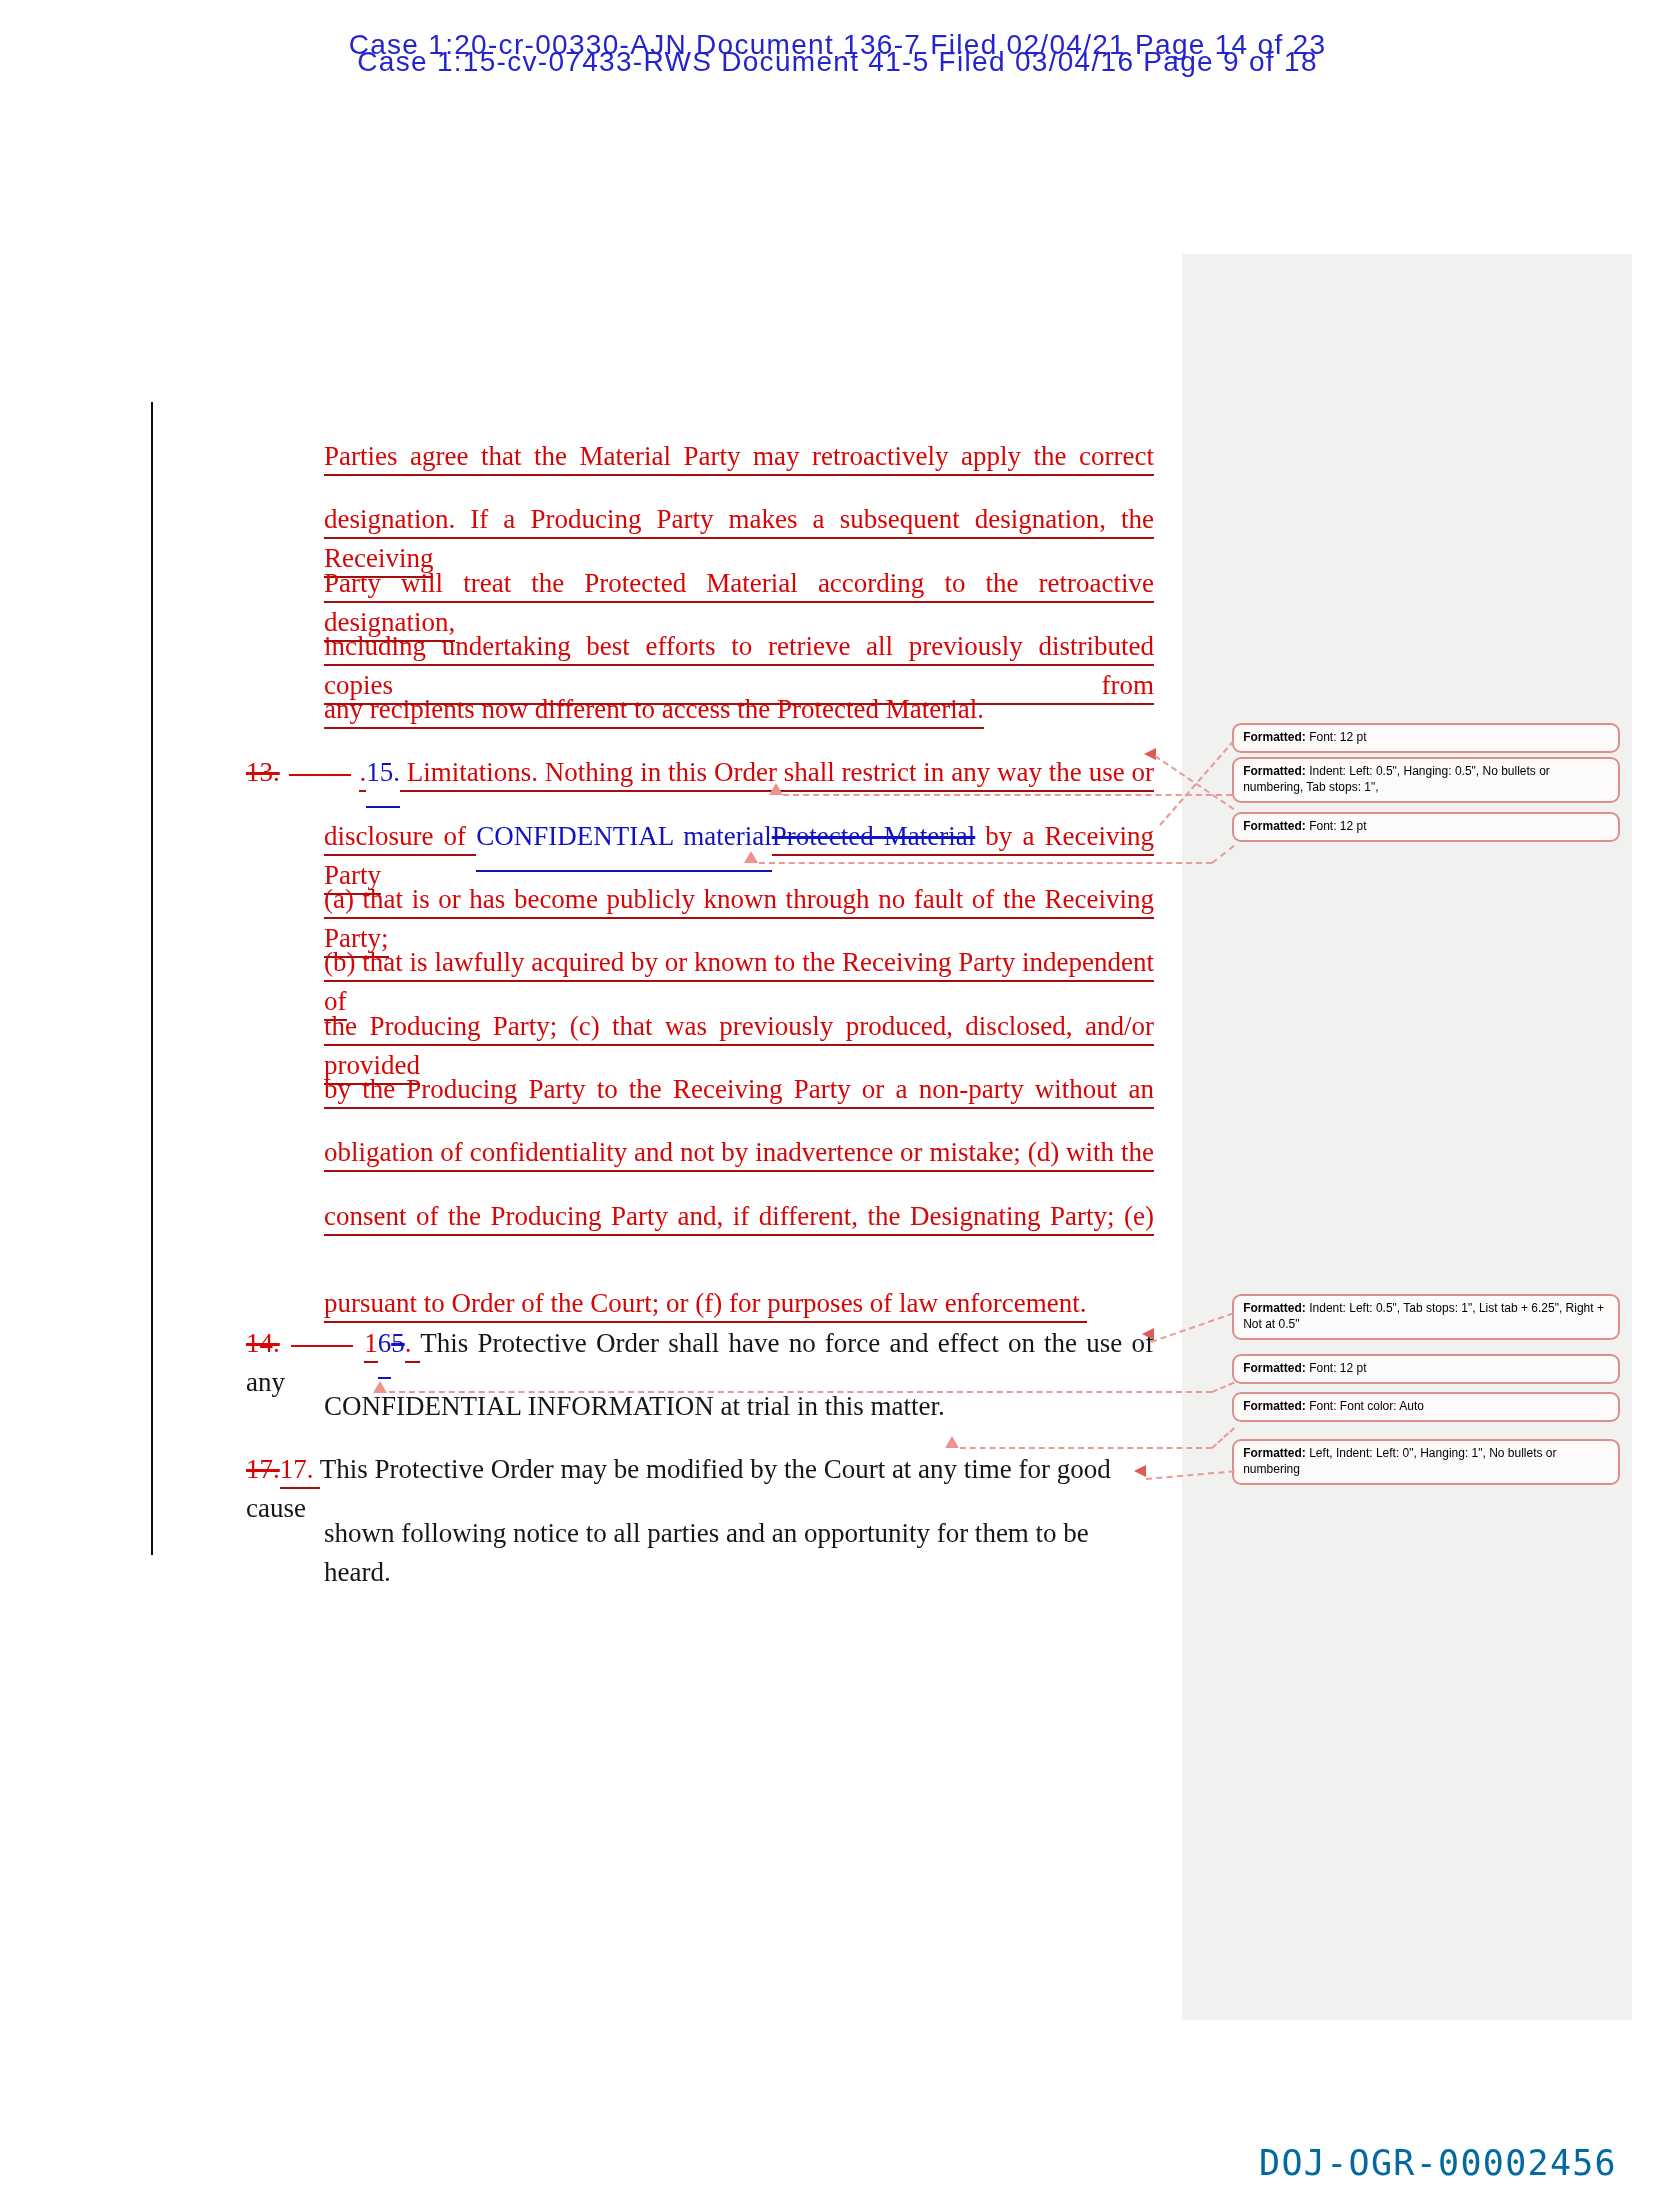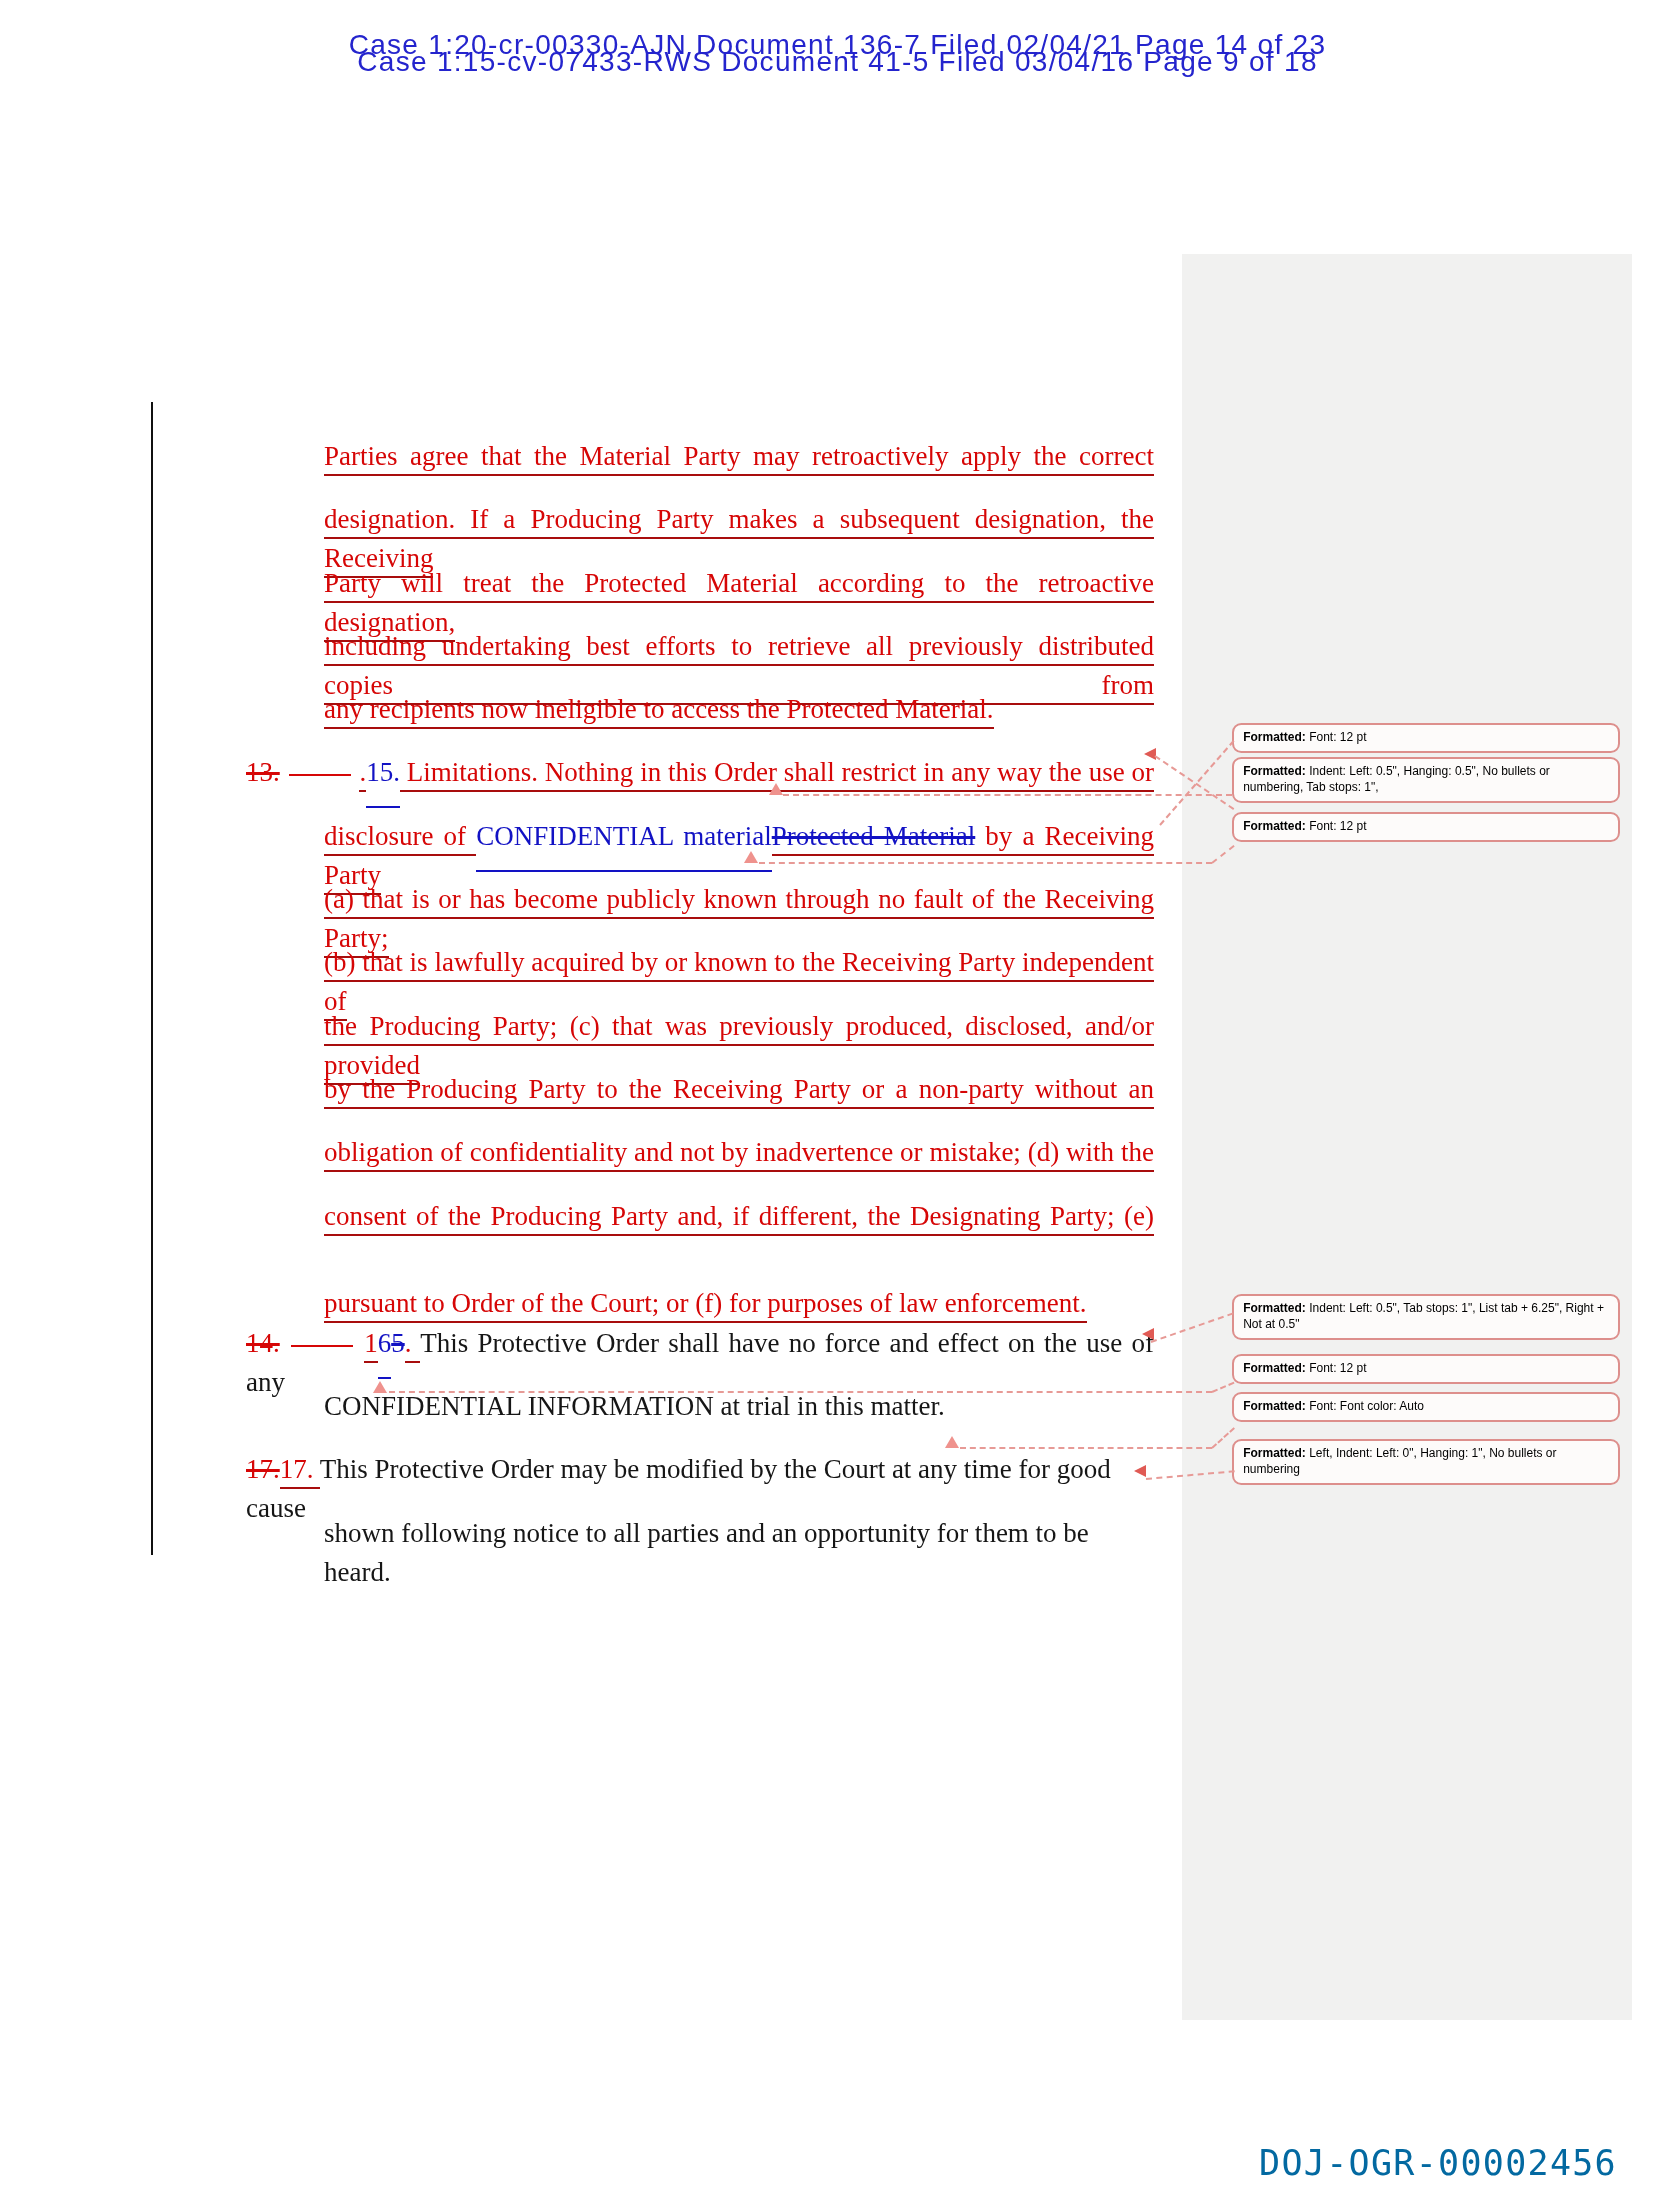--- a/index.html
+++ b/index.html
@@ -67,21 +67,21 @@
 
   <div class="changebar"></div>
 
   <div class="markup-area"></div>
 
   <div id="doc-body">
       <div class="doc-line cont just" style="top: 437px;"><span class="seg-ru">Parties agree that the Material Party may retroactively apply the correct</span></div>
       <div class="doc-line cont just" style="top: 500px;"><span class="seg-ru">designation.  If a Producing Party makes a subsequent designation, the Receiving</span></div>
       <div class="doc-line cont just" style="top: 564px;"><span class="seg-ru">Party will treat the Protected Material according to the retroactive designation,</span></div>
       <div class="doc-line cont just" style="top: 627px;"><span class="seg-ru">including undertaking best efforts to retrieve all previously distributed copies from</span></div>
-      <div class="doc-line cont" style="top: 690px;"><span class="seg-ru">any recipients now ineligible to access the Protected Material.</span></div>
+      <div class="doc-line cont" style="top: 690px;"><span class="seg-ru">any recipients now different to access the Protected Material.</span></div>
       <div class="doc-line num just" style="top: 753px;"><span class="seg-rs">13.</span><span class="seg-sp"> </span><span class="seg-tab"></span><span class="seg-sp"> </span><span class="seg-ru">.</span><span class="seg-bu">15.</span><span class="seg-ru"> Limitations.  Nothing in this Order shall restrict in any way the use or</span></div>
       <div class="doc-line cont just" style="top: 817px;"><span class="seg-ru">disclosure of </span><span class="seg-bu">CONFIDENTIAL material</span><span class="seg-bsru">Protected Material</span><span class="seg-ru"> by a Receiving Party</span></div>
       <div class="doc-line cont just" style="top: 880px;"><span class="seg-ru">(a) that is or has become publicly known through no fault of the Receiving Party;</span></div>
       <div class="doc-line cont just" style="top: 943px;"><span class="seg-ru">(b) that is lawfully acquired by or known to the Receiving Party independent of</span></div>
       <div class="doc-line cont just" style="top: 1007px;"><span class="seg-ru">the Producing Party; (c) that was previously produced, disclosed, and/or provided</span></div>
       <div class="doc-line cont just" style="top: 1070px;"><span class="seg-ru">by the Producing Party to the Receiving Party or a non-party without an</span></div>
       <div class="doc-line cont just" style="top: 1133px;"><span class="seg-ru">obligation of confidentiality and not by inadvertence or mistake; (d) with the</span></div>
       <div class="doc-line cont just" style="top: 1197px;"><span class="seg-ru">consent of the Producing Party and, if different, the Designating Party; (e)</span></div>
       <div class="doc-line cont" style="top: 1284px;"><span class="seg-ru">pursuant to Order of the Court; or (f) for purposes of law enforcement.</span></div>
       <div class="doc-line num just" style="top: 1324px;"><span class="seg-rs">14.</span><span class="seg-sp"> </span><span class="seg-tab"></span><span class="seg-sp"> </span><span class="seg-ru">1</span><span class="seg-bu">6</span><span class="seg-bs">5</span><span class="seg-ru">. </span><span class="seg-bk">This Protective Order shall have no force and effect on the use of any</span></div>

